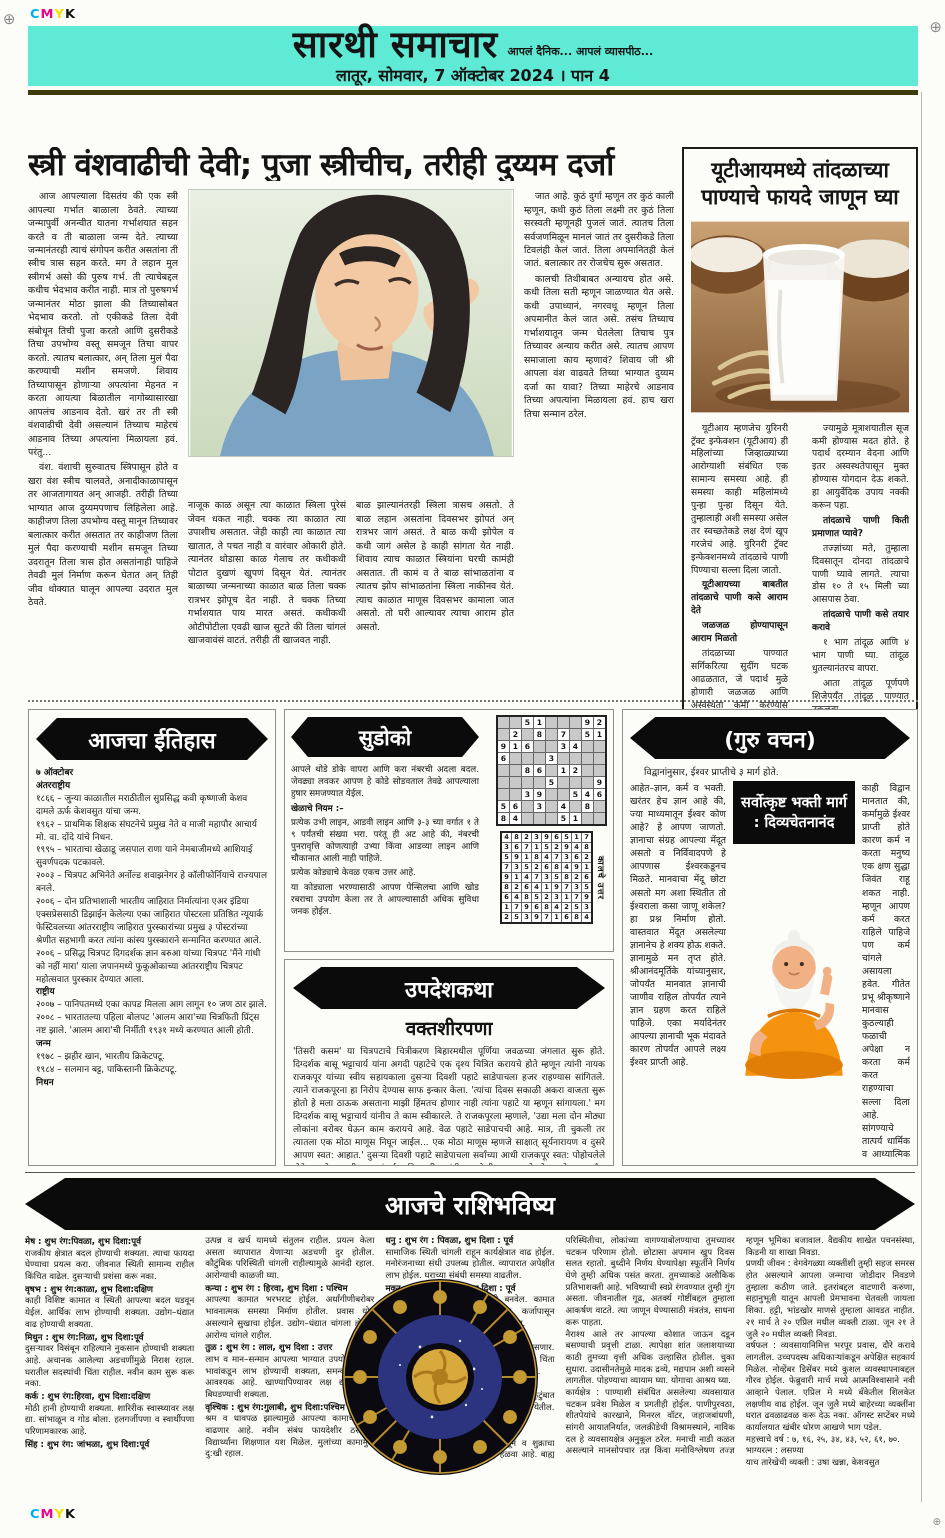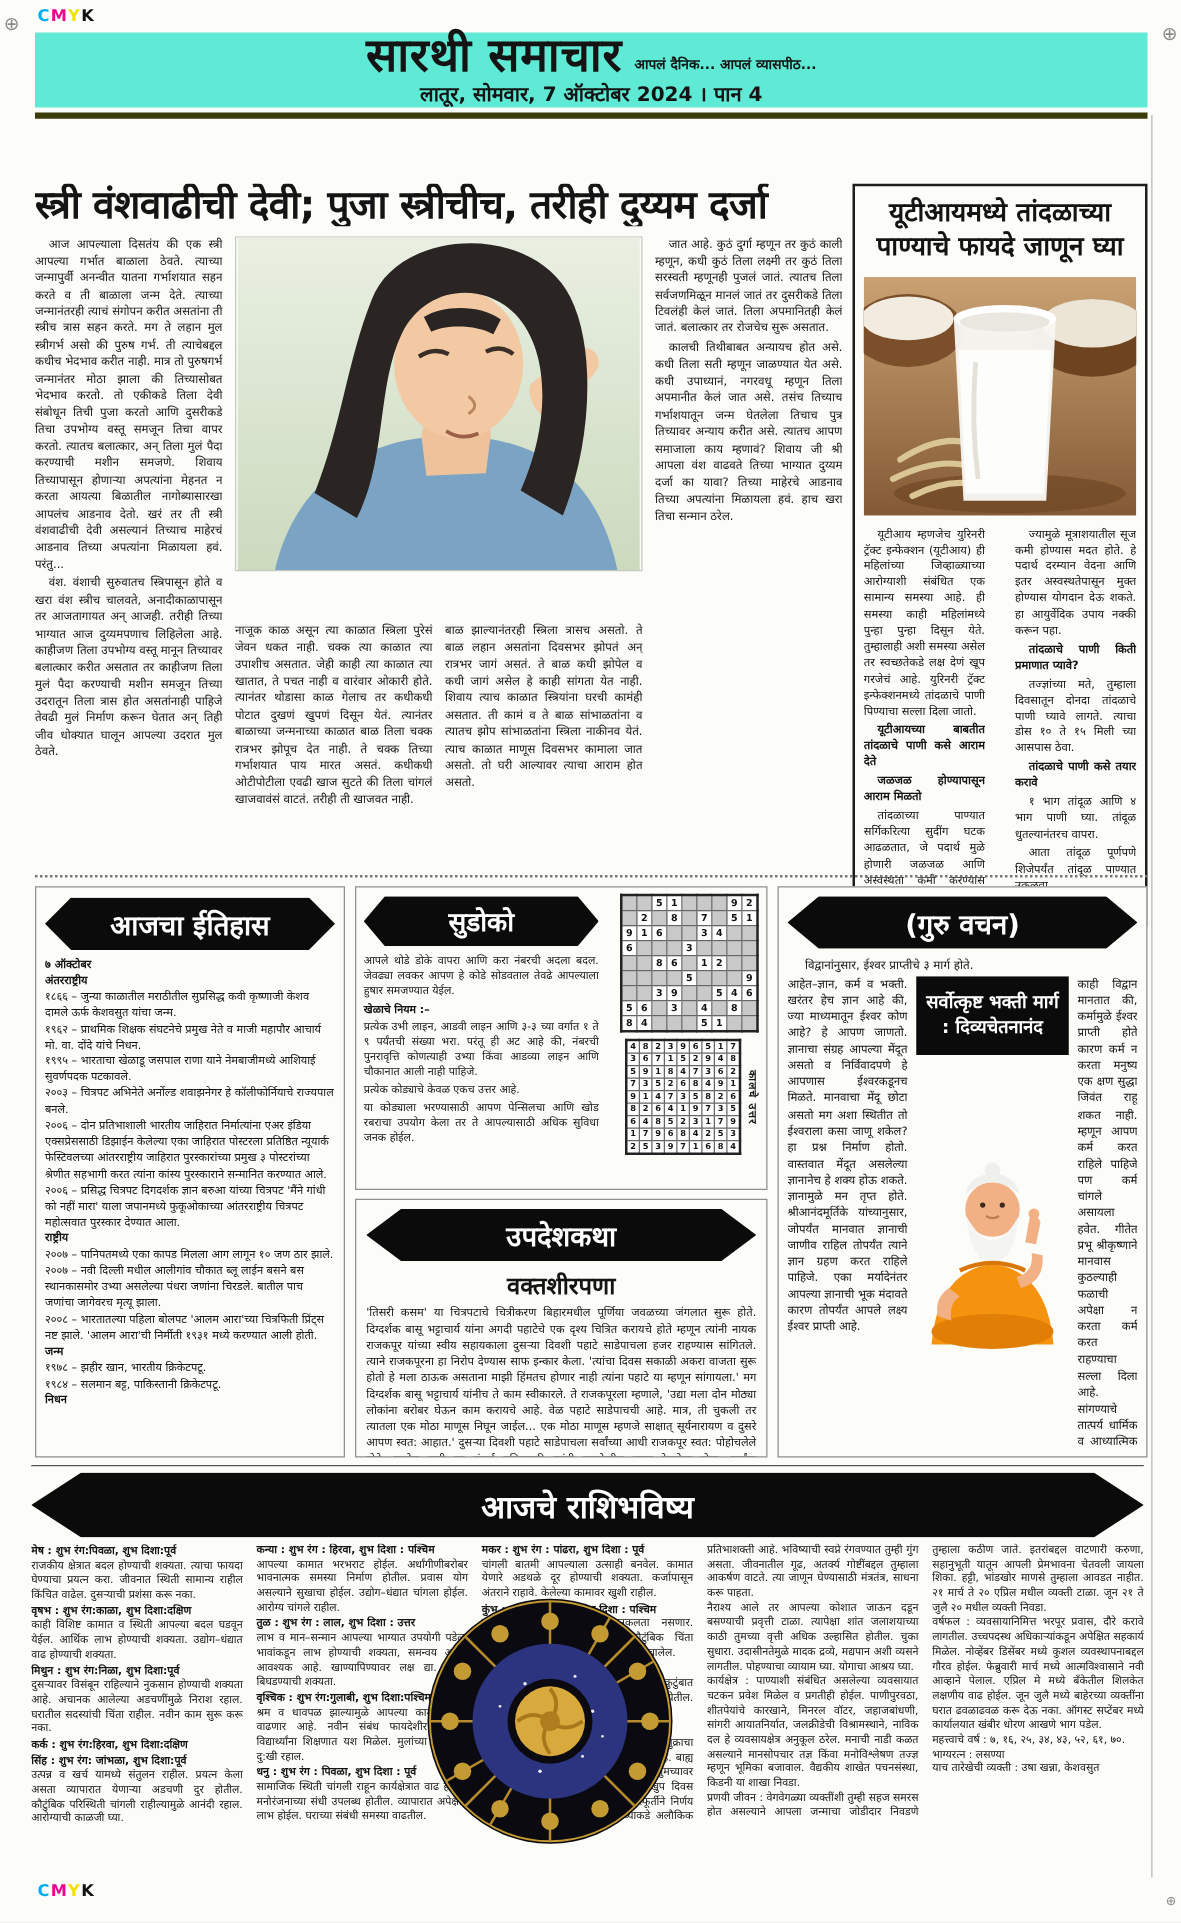--- a/index.html
+++ b/index.html
@@ -208,21 +208,20 @@
           <p class="bold">७ ऑक्टोबर</p>
           <p class="bold">अंतरराष्ट्रीय</p>
           <p>१८६६ – जुन्या काळातील मराठीतील सुप्रसिद्ध कवी कृष्णाजी केशव दामले ऊर्फ केशवसुत यांचा जन्म.</p>
           <p>१९६२ – प्राथमिक शिक्षक संघटनेचे प्रमुख नेते व माजी महापौर आचार्य मो. वा. दोंदे यांचे निधन.</p>
           <p>१९९५ – भारताचा खेळाडू जसपाल राणा याने नेमबाजीमध्ये आशियाई सुवर्णपदक पटकावले.</p>
           <p>२००३ – चित्रपट अभिनेते अर्नोल्ड शवाझनेगर हे कॉलीफोर्नियाचे राज्यपाल बनले.</p>
           <p>२००६ – दोन प्रतिभाशाली भारतीय जाहिरात निर्मात्यांना एअर इंडिया एक्सप्रेससाठी डिझाईन केलेल्या एका जाहिरात पोस्टरला प्रतिष्ठित न्यूयार्क फेस्टिवलच्या आंतरराष्ट्रीय जाहिरात पुरस्कारांच्या प्रमुख ३ पोस्टरांच्या श्रेणीत सहभागी करत त्यांना कांस्य पुरस्काराने सन्मानित करण्यात आले.</p>
           <p>२००६ – प्रसिद्ध चित्रपट दिगदर्शक ज्ञान बरुआ यांच्या चित्रपट 'मैंने गांधी को नहीं मारा' याला जपानमध्ये फुकूओकाच्या आंतरराष्ट्रीय चित्रपट महोत्सवात पुरस्कार देण्यात आला.</p>
           <p class="bold">राष्ट्रीय</p>
           <p>२००७ – पानिपतमध्ये एका कापड मिलला आग लागून १० जण ठार झाले.</p>
-          <p>२००७ – नवी दिल्ली मधील आलीगांव चौकात ब्लू लाईन बसने बस स्थानकासमोर उभ्या असलेल्या पंधरा जणांना चिरडले. बातील पाच जणांचा जागेवरच मृत्यू झाला.</p>
           <p>२००८ – भारतातल्या पहिला बोलपट 'आलम आरा'च्या चित्रफिती प्रिंट्स नष्ट झाले. 'आलम आरा'ची निर्मीती १९३१ मध्ये करण्यात आली होती.</p>
           <p class="bold">जन्म</p>
           <p>१९७८ – झहीर खान, भारतीय क्रिकेटपटू.</p>
           <p>१९८४ – सलमान बट्ट, पाकिस्तानी क्रिकेटपटू.</p>
           <p class="bold">निधन</p>
         </div>
     </div>
 
     <div class="midcenter">
       <div class="panel sudoku-box">
@@ -533,20 +532,21 @@
           <circle cx="100" cy="100" r="8" fill="#b07d1e"></circle>
         </svg>
       </div>
     <p class="bold">मेष : शुभ रंग:पिवळा, शुभ दिशा:पूर्व</p>
         <p>राजकीय क्षेत्रात बदल होण्याची शक्यता. त्याचा फायदा घेण्याचा प्रयत्न करा. जीवनात स्थिती सामान्य राहील किंचित वाढेल. दुसऱ्याची प्रशंसा करू नका.</p>
         <p class="bold">वृषभ : शुभ रंग:काळा, शुभ दिशा:दक्षिण</p>
         <p>काही विशिष्ट कामात व स्थिती आपल्या बदल घडवून येईल. आर्थिक लाभ होण्याची शक्यता. उद्योग–धंद्यात वाढ होण्याची शक्यता.</p>
         <p class="bold">मिथुन : शुभ रंग:निळा, शुभ दिशा:पूर्व</p>
         <p>दुसऱ्यावर विसंबून राहिल्याने नुकसान होण्याची शक्यता आहे. अचानक आलेल्या अडचणींमुळे निराश रहाल. घरातील सदस्यांची चिंता राहील. नवीन काम सुरू करू नका.</p>
         <p class="bold">कर्क : शुभ रंग:हिरवा, शुभ दिशा:दक्षिण</p>
+        <p>मोठी हानी होण्याची शक्यता. शारिरीक स्वास्थ्यावर लक्ष द्या. सांभाळून व गोड बोला. हलगर्जीपणा व स्वार्थीपणा परिणामकारक आहे.</p>
         <p class="bold">सिंह : शुभ रंग: जांभळा, शुभ दिशा:पूर्व</p>
         <p>उत्पन्न व खर्च यामध्ये संतुलन राहील. प्रयत्न केला असता व्यापारात येणाऱ्या अडचणी दुर होतील. कौटुंबिक परिस्थिती चांगली राहील्यामुळे आनंदी रहाल. आरोग्याची काळजी घ्या.</p>
         <p class="bold">कन्या : शुभ रंग : हिरवा, शुभ दिशा : पश्चिम</p>
         <p>आपल्या कामात भरभराट होईल. अर्धांगीणीबरोबर भावनात्मक समस्या निर्माण होतील. प्रवास योग असल्याने सुखाचा होईल. उद्योग–धंद्यात चांगला होईल. आरोग्य चांगले राहील.</p>
         <p class="bold">तुळ : शुभ रंग : लाल, शुभ दिशा : उत्तर</p>
         <p>लाभ व मान–सन्मान आपल्या भाग्यात उपयोगी पडेल. भावांकडून लाभ होण्याची शक्यता, समन्वय असणे आवश्यक आहे. खाण्यापिण्यावर लक्ष द्या. तब्येत बिघडण्याची शक्यता.</p>
         <p class="bold">वृश्चिक : शुभ रंग:गुलाबी, शुभ दिशा:पश्चिम</p>
         <p>श्रम व धावपळ झाल्यामुळे आपल्या कामाची गती वाढणार आहे. नवीन संबंध फायदेशीर ठरतील. विद्यार्थ्यांना शिक्षणात यश मिळेल. मुलांच्या कामामुळे दु:खी रहाल.</p>
         <p class="bold">धनु : शुभ रंग : पिवळा, शुभ दिशा : पूर्व</p>
         <p>सामाजिक स्थिती चांगली राहून कार्यक्षेत्रात वाढ होईल. मनोरंजनाच्या संधी उपलब्ध होतील. व्यापारात अपेक्षीत लाभ होईल. घराच्या संबंधी समस्या वाढतील.</p>

